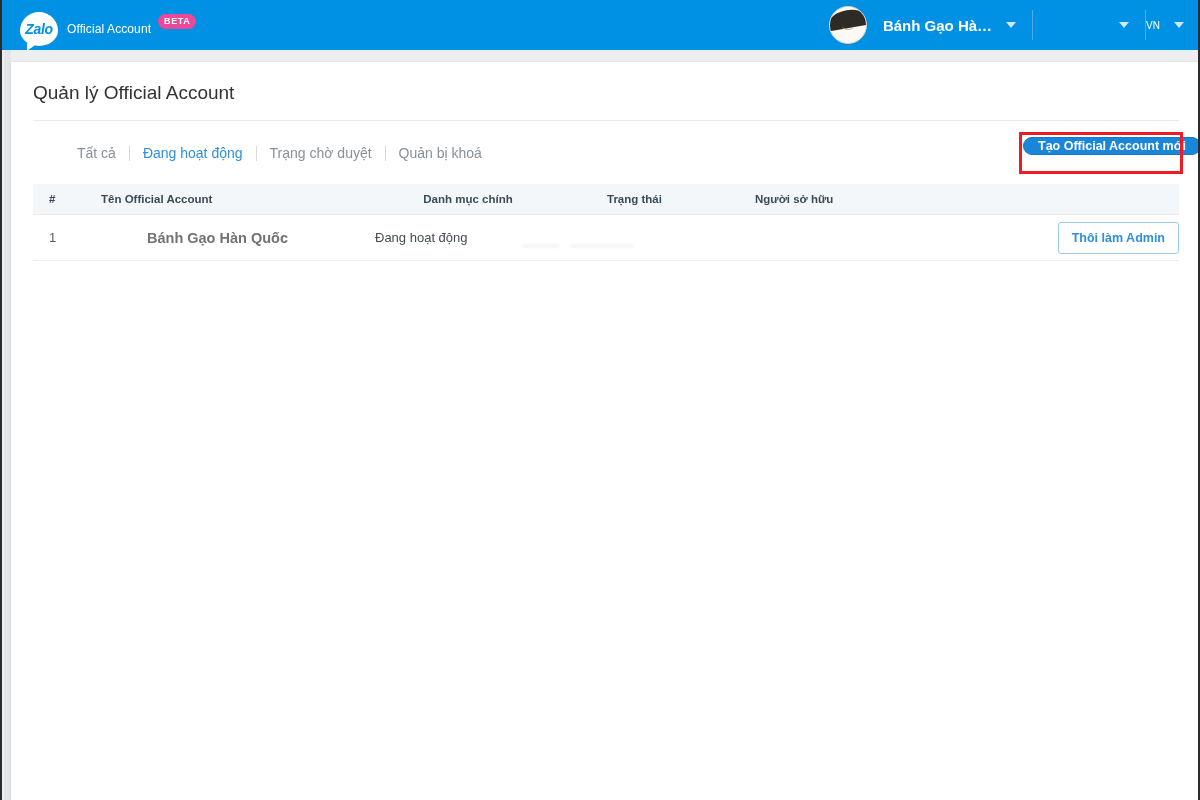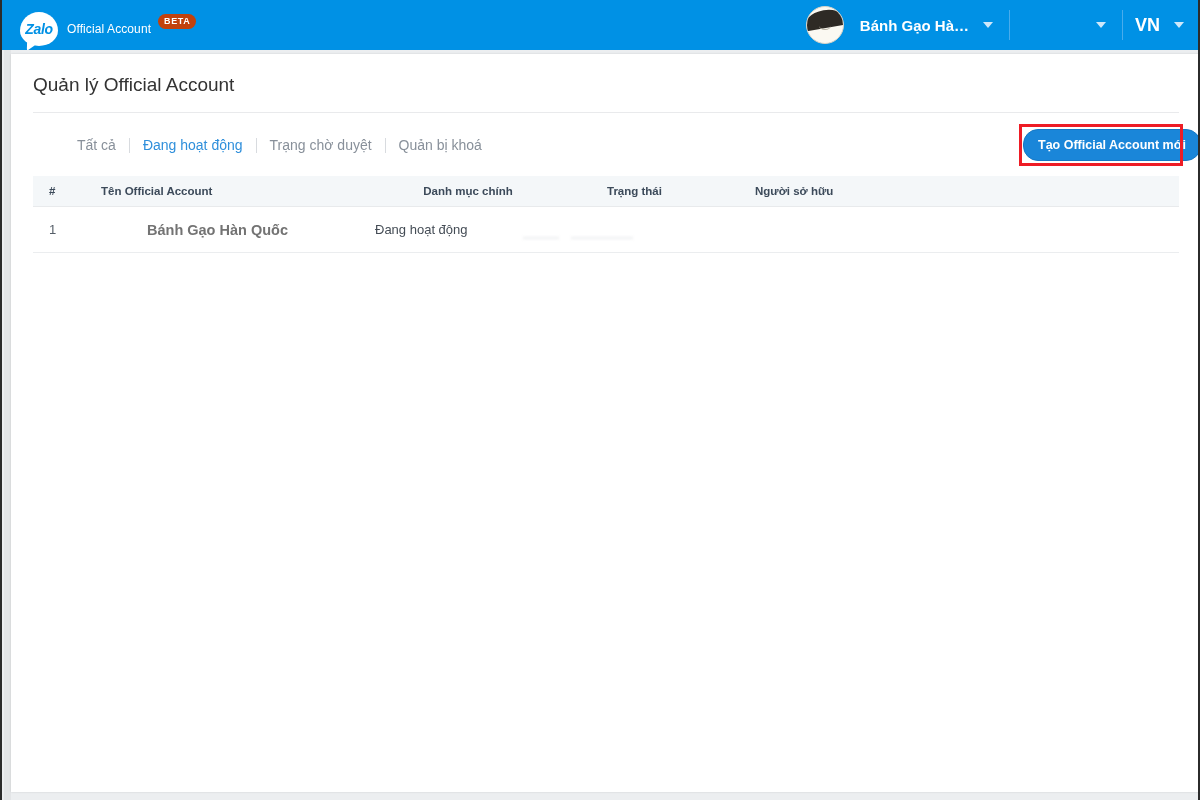--- a/index.html
+++ b/index.html
@@ -76,21 +76,21 @@
   }
   .brand-title {
     color: #ffffff;
     font-size: 12px;
     margin-left: 9px;
     letter-spacing: .1px;
   }
   .beta-badge {
     margin-left: 7px;
     margin-top: -14px;
-    background: #c2410c;
+    background: #ec4899;
     color: #ffffff;
     font-size: 9px;
     font-weight: bold;
     letter-spacing: .6px;
     padding: 2px 6px 3px 6px;
     border-radius: 9px;
   }
 
   .topbar-right {
     margin-left: auto;
@@ -141,44 +141,44 @@
     margin-left: 14px;
   }
   .vsep {
     width: 1px;
     height: 30px;
     background: #49acec;
     margin-left: 16px;
   }
   .lang-label {
     color: #ffffff;
-    font-size: 18px;
-    font-weight: bold;
-    margin-left: 12px;
+    font-size: 10px;
+    font-weight: normal;
+    margin-left: 0;
   }
   .gap-cell { width: 72px; }
 
   
   .page-bg {
     position: absolute;
     left: 0; top: 50px;
     width: 1200px;
     height: 750px;
     background: #eceef0;
   }
   .scroll-strip {
     position: absolute;
     left: 2px; top: 50px;
     width: 7px;
     height: 750px;
     background: #e3e5e7;
   }
   .card {
     position: absolute;
-    left: 9px; top: 54px;
+    left: 9px; top: 62px;
     width: 1189px;
     height: 738px;
     background: #ffffff;
     box-shadow: 0 0 2px rgba(0,0,0,.12);
   }
 
   
   .page-title {
     position: absolute;
     left: 22px; top: 20px;
@@ -221,21 +221,21 @@
   
   .create-btn {
     position: absolute;
     left: 1012px; top: 75px;
     background: #1a86d9;
     border: 1px solid #1678c4;
     border-radius: 15px;
     color: #ffffff;
     font-size: 12.5px;
     font-weight: bold;
-    padding: 8px 14px;
+    padding: 1px 14px;
     white-space: nowrap;
     cursor: pointer;
   }
   .annot-box {
     position: absolute;
     left: 1008px; top: 70px;
     width: 164px;
     height: 42px;
     border: 3px solid #ee1c25;
     box-sizing: border-box;
@@ -375,17 +375,20 @@
         <div class="c-act"></div>
       </div>
 
       <div class="trow">
         <div class="c-idx">1</div>
         <div class="c-name">Bánh Gạo Hàn Quốc</div>
         <div class="c-status">Đang hoạt động</div>
         <div class="c-owner">
           <span class="redacted"></span>
         </div>
+        <div class="c-act">
+          <button class="admin-btn">Thôi làm Admin</button>
+        </div>
       </div>
 
     </div>
   </div>
 </div>
 
 </body></html>

